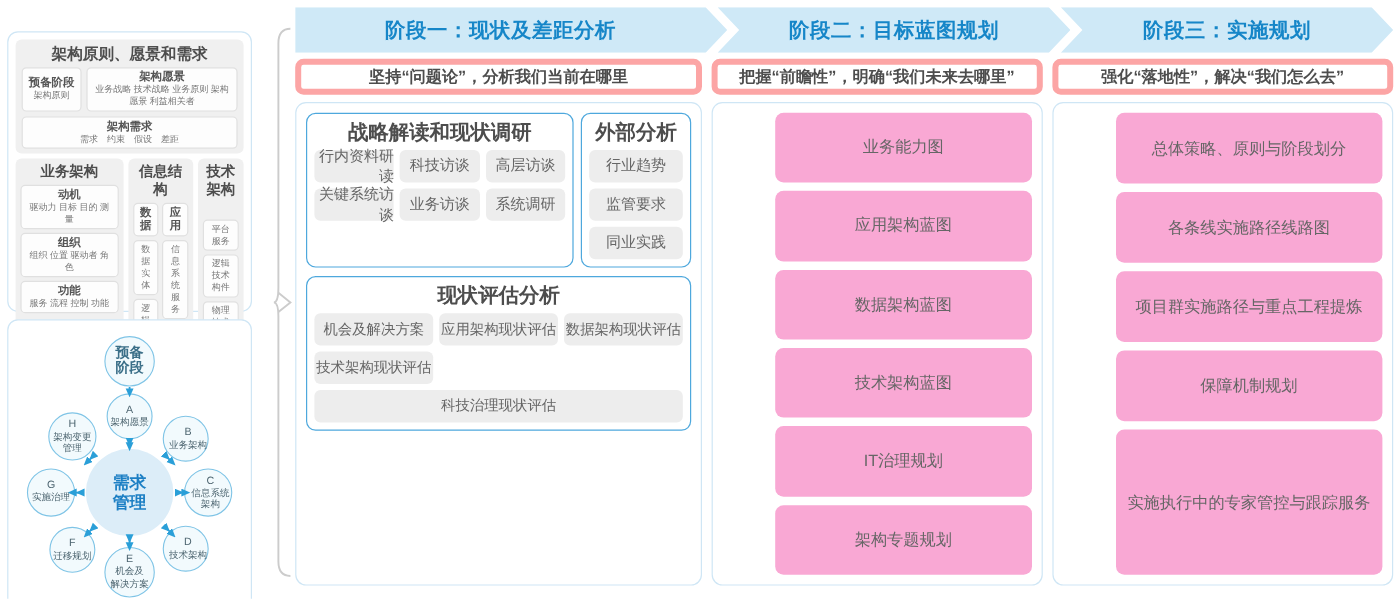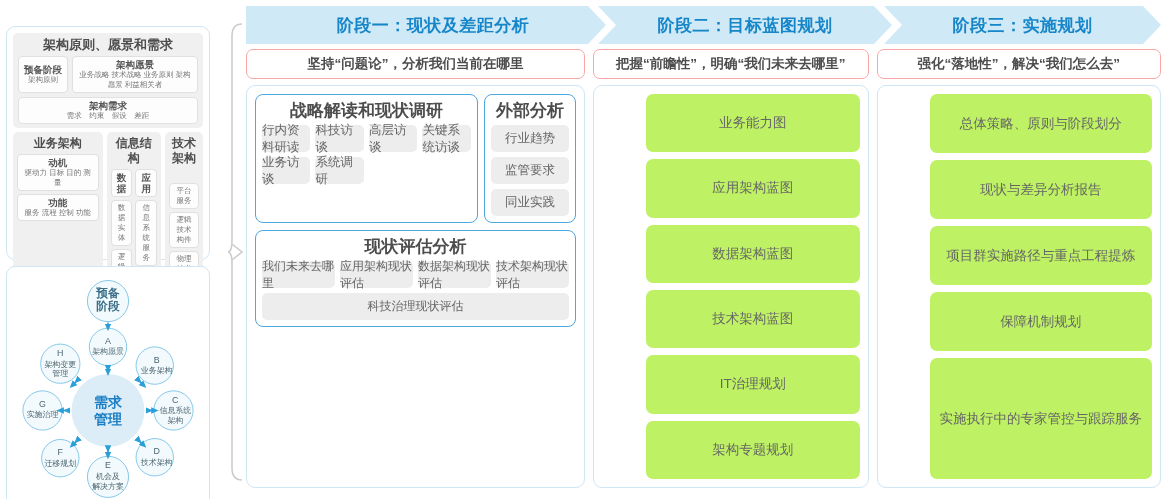--- a/index.html
+++ b/index.html
@@ -83,21 +83,21 @@
     display:flex; align-items:center; justify-content:center;
     font-size:17px; font-weight:bold; color:#1686c8; letter-spacing:0.5px;
   }
 
   .cols { display:flex; gap:8px; margin-top:5px; }
   .col1 { width: 342px; }
   .col2 { width: 278px; }
   .col3 { width: 287px; }
 
   .banner {
-    border:1px solid #fca5a5; border-radius:7px; background:#fff;
+    border:5px solid #fca5a5; border-radius:7px; background:#fff;
     height:30px; display:flex; align-items:center; justify-content:center;
     font-size:13.5px; font-weight:bold; color:#4d4d4d;
   }
   .body-card {
     border:1px solid #cfe6f5; border-radius:9px; background:#fff;
     margin-top:6px; padding:8px;
     height: 403px;
   }
 
   .bluebox {
@@ -107,29 +107,29 @@
   .bluebox-title {
     font-size:17px; font-weight:bold; color:#4d4d4d;
     text-align:center; line-height:19px; margin-bottom:5px;
   }
   .chip {
     background:#ededed; border-radius:5px;
     display:flex; align-items:center; justify-content:center;
     font-size:12.5px; color:#666; height:27px;
   }
   .chip.sm { font-size:12px; }
-  .grid2 { display:grid; grid-template-columns:1fr 1fr 1fr 1fr; gap:5px; }
+  .grid2 { display:grid; grid-template-columns:1fr 1fr 1fr; gap:5px;text-align:right; }
   .grid1 { display:grid; grid-template-columns:1fr; gap:5px; }
 
   .s1-top { display:flex; gap:6px; }
   .s1-left { flex:1; }
   .s1-right { width:92px; }
 
   .bigchip {
-    background:#bef264; border-radius:7px;
+    background:#f9a8d4; border-radius:7px;
     display:flex; align-items:center; justify-content:center;
     font-size:13.5px; color:#666;margin-left:44px;
   }
   .col-list { display:flex; flex-direction:column; gap:7px; height:100%; }
   .col-list .bigchip { flex:1; }
   .col-list .bigchip.tall { flex: 2.05; }
 </style>
 </head>
 <body>
 
@@ -159,20 +159,24 @@
         </div>
       </div>
 
       <div class="dom-row">
 
         <div class="dom-col biz">
           <div class="dom-head">业务架构</div>
           <div class="wbox mini">
             <div class="bt">动机</div>
             <div class="st">驱动力 目标 目的 测量</div>
+          </div>
+          <div class="wbox mini">
+            <div class="bt">组织</div>
+            <div class="st">组织 位置 驱动者 角色</div>
           </div>
           <div class="wbox mini">
             <div class="bt">功能</div>
             <div class="st">服务 流程 控制 功能</div>
           </div>
         </div>
 
         <div class="dom-col info">
           <div class="dom-head">信息结构</div>
           <div class="info-wrap">
@@ -309,21 +313,21 @@
     <path d="M4 222 L14 230 L4 238" fill="none" stroke="#cccccc" stroke-width="1.6"></path>
   </svg>
 
   <div class="stages">
 
     <div class="hdr-row">
       <div class="chev" style="left:0px; width:360px;">
         <svg width="360" height="38" viewBox="0 0 360 38">
           <path d="M0,0 L342,0 L360,19 L342,38 L0,38 Z" fill="#cfe9f7"></path>
         </svg>
-        <div class="chev-label" style="padding-right:18px;margin-left:16px;">阶段一：现状及差距分析</div>
+        <div class="chev-label" style="padding-right:18px;">阶段一：现状及差距分析</div>
       </div>
       <div class="chev" style="left:352px; width:294px;">
         <svg width="294" height="38" viewBox="0 0 294 38">
           <path d="M0,0 L276,0 L294,19 L276,38 L0,38 L18,19 Z" fill="#cfe9f7"></path>
         </svg>
         <div class="chev-label">阶段二：目标蓝图规划</div>
       </div>
       <div class="chev" style="left:638px; width:277px;">
         <svg width="277" height="38" viewBox="0 0 277 38">
           <path d="M0,0 L259,0 L277,19 L259,38 L0,38 L18,19 Z" fill="#cfe9f7"></path>
@@ -357,21 +361,21 @@
                 <div class="chip">行业趋势</div>
                 <div class="chip">监管要求</div>
                 <div class="chip">同业实践</div>
               </div>
             </div>
           </div>
 
           <div class="bluebox" style="margin-top:7px;">
             <div class="bluebox-title">现状评估分析</div>
             <div class="grid2">
-              <div class="chip sm">我们未来去哪里</div>
+              <div class="chip sm">机会及解决方案</div>
               <div class="chip sm">应用架构现状评估</div>
               <div class="chip sm">数据架构现状评估</div>
               <div class="chip sm">技术架构现状评估</div>
             </div>
             <div class="chip sm" style="margin-top:5px;">科技治理现状评估</div>
           </div>
 
         </div>
       </div>
 
@@ -387,21 +391,21 @@
             <div class="bigchip">架构专题规划</div>
           </div>
         </div>
       </div>
 
       <div class="col3">
         <div class="banner">强化“落地性”，解决“我们怎么去”</div>
         <div class="body-card">
           <div class="col-list">
             <div class="bigchip">总体策略、原则与阶段划分</div>
-            <div class="bigchip">现状与差异分析报告</div>
+            <div class="bigchip">各条线实施路径线路图</div>
             <div class="bigchip">项目群实施路径与重点工程提炼</div>
             <div class="bigchip">保障机制规划</div>
             <div class="bigchip tall">实施执行中的专家管控与跟踪服务</div>
           </div>
         </div>
       </div>
 
     </div>
   </div>
 </div>

